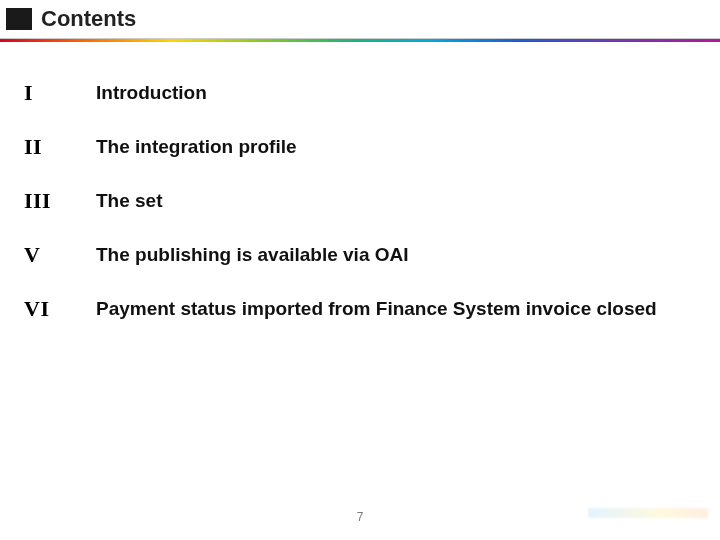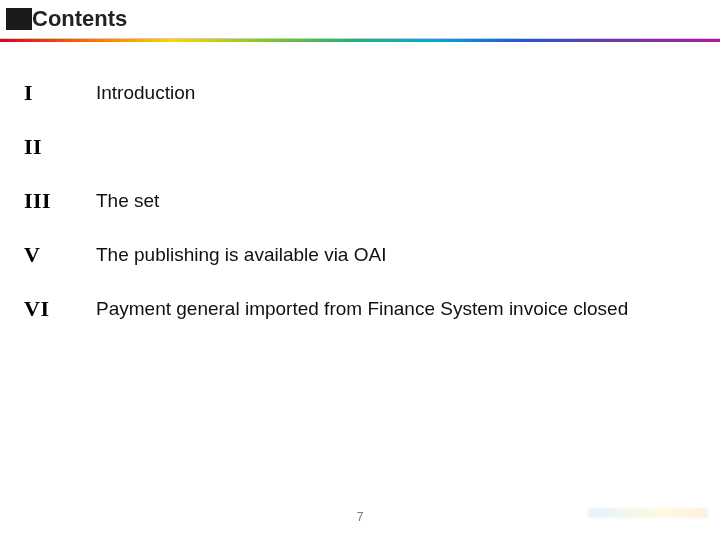--- a/index.html
+++ b/index.html
@@ -1,30 +1,30 @@
 <!DOCTYPE html>
 <html><head>
 <meta charset="utf-8">
 <style>
   * { box-sizing: border-box; margin: 0; padding: 0; }
   html, body { width: 720px; height: 540px; overflow: hidden; font-family: "Segoe UI", "Helvetica Neue", Arial, sans-serif; background: #fff; }
   .slide { position: relative; width: 720px; height: 540px; background: #fff; }
-  .header { display: flex; align-items: center; gap: 0; padding: 6px 0 0 0; }
+  .header { display: flex; align-items: center; gap: 9px; padding: 6px 0 0 0; }
   .header-block { width: 26px; height: 22px; background: #1a1a1a; margin-left: 6px; }
   .title { font-size: 22px; font-weight: 700; color: #222; }
   .hr1 { height: 1px; background: #ccc; margin-top: 6px; }
   .rainbow { height: 3px; width: 100%; background: linear-gradient(to right,
       #d80027 0%, #ff6a00 12%, #ffd500 24%, #8ac926 36%,
       #22b573 48%, #00a9e0 60%, #1e5bd6 72%, #6a3ab2 84%, #b5179e 100%);
   }
   .toc { padding: 24px 36px 0 14px; }
   .row { display: flex; align-items: center; gap: 24px; padding: 14px 0 14px 10px; }
   .numeral { font-family: "Times New Roman", Georgia, serif; font-weight: 700; font-size: 22px; color: #000; width: 48px; text-align: left; letter-spacing: 0.5px; }
-  .item-text { font-size: 19px; color: #111; }
-  .bold .item-text { font-weight: 400; }
+  .item-text { font-size: 19px; color: #111; font-weight: bold; }
+  .bold .item-text { font-weight: 700; }
   .footer { position: absolute; left: 0; right: 0; bottom: 16px; display: flex; justify-content: center; }
   .pagenum { font-size: 12px; color: #7b7b7b; }
   .ribbon { position: absolute; right: 12px; bottom: 22px; width: 120px; height: 10px; background: linear-gradient(90deg, #1fa2ff, #ffd200 60%, #ff7a00 100%); opacity: 0.12; filter: blur(1px); border-radius: 2px; }
 </style>
 </head>
 <body>
 
 <div class="slide">
 
   <div class="header">
@@ -34,32 +34,33 @@
   <div class="hr1"></div>
   <div class="rainbow"></div>
 
   <div class="toc">
     <div class="row">
       <div class="numeral">I</div>
       <div class="item-text">Introduction</div>
     </div>
     <div class="row">
       <div class="numeral">II</div>
+      <div class="item-text">The integration profile</div>
     </div>
     <div class="row bold">
       <div class="numeral">III</div>
       <div class="item-text">The set</div>
     </div>
     <div class="row">
       <div class="numeral">V</div>
       <div class="item-text">The publishing is available via OAI</div>
     </div>
     <div class="row">
       <div class="numeral">VI</div>
-      <div class="item-text">Payment general imported from Finance System invoice closed</div>
+      <div class="item-text">Payment status imported from Finance System invoice closed</div>
     </div>
   </div>
 
   <div class="ribbon"></div>
   <div class="footer">
     <div class="pagenum">7</div>
   </div>
 
 </div>
 

